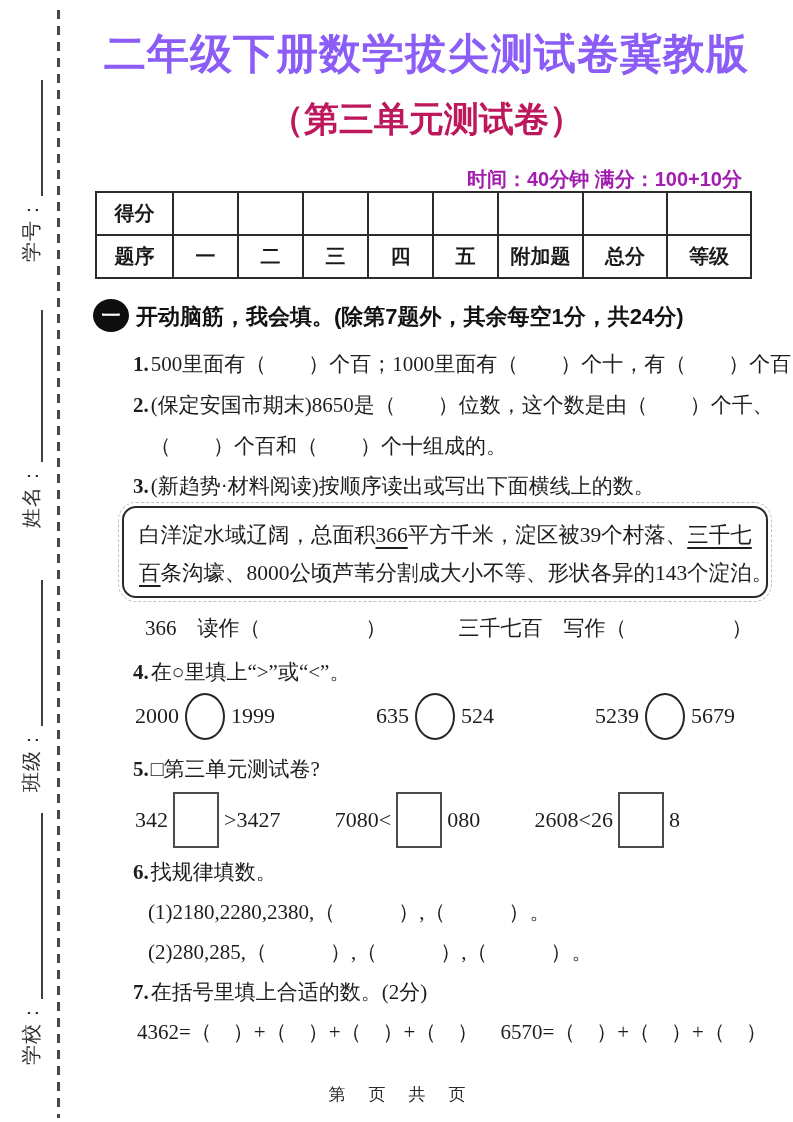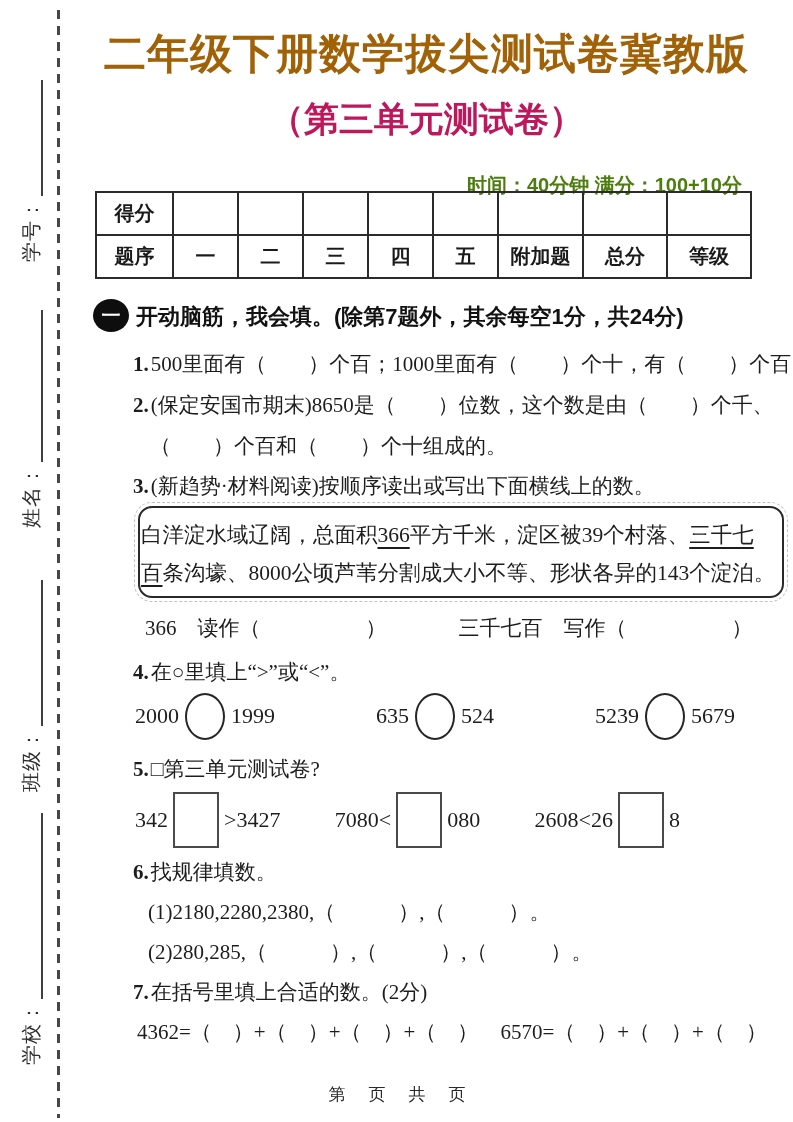--- a/index.html
+++ b/index.html
@@ -27,31 +27,31 @@
     flex:0 0 auto;font-size:20px;color:#2e2e2e;letter-spacing:1px;
     font-family:"Liberation Serif","DejaVu Serif",serif;
   }
   .side-line{
     flex:1 1 auto;border-bottom:2px solid #3f3f3f;height:0;
     align-self:flex-end;margin-bottom:9px;margin-left:3px;
   }
   .title{
     position:absolute;top:26px;left:70px;right:10px;text-align:center;
     font-family:"Liberation Sans","DejaVu Sans",sans-serif;
-    font-size:42px;font-weight:800;letter-spacing:1px;color:#a16207;white-space:nowrap;
+    font-size:42px;font-weight:800;letter-spacing:1px;color:#8b5cf6;white-space:nowrap;
   }
   .subtitle{
     position:absolute;top:96px;left:70px;right:10px;text-align:center;
     font-family:"Liberation Sans","DejaVu Sans",sans-serif;
     font-size:35px;font-weight:800;color:#be185d;white-space:nowrap;
   }
   .meta{
-    position:absolute;top:172px;right:51px;
-    font-family:"Liberation Sans","DejaVu Sans",sans-serif;
-    font-size:20px;font-weight:600;color:#4d7c0f;white-space:nowrap;
+    position:absolute;top:166px;right:51px;
+    font-family:"Liberation Sans","DejaVu Sans",sans-serif;
+    font-size:20px;font-weight:600;color:#a21caf;white-space:nowrap;
   }
   table.score{
     position:absolute;left:95px;top:191px;width:655px;
     border-collapse:collapse;table-layout:fixed;
   }
   table.score td{
     border:2px solid #2b2b2b;height:41px;text-align:center;vertical-align:middle;
     font-size:20px;font-weight:600;color:#1a1a1a;padding:0;
   }
   .badge{
@@ -64,21 +64,21 @@
     position:absolute;left:136px;top:302px;
     font-family:"Liberation Sans","DejaVu Sans",sans-serif;
     font-size:22px;font-weight:700;color:#121212;white-space:nowrap;
   }
   .q{position:absolute;font-size:21px;white-space:nowrap;color:#1d1d1d;}
   .q .qn{font-weight:700;margin-right:2px;}
   .passage-box{
     position:absolute;left:122px;top:506px;width:646px;height:92px;
     border:2px solid #2a2a2a;border-radius:14px;
     outline:1px dashed #c2c2c2;outline-offset:3px;
-    padding:8px 1px;box-sizing:border-box;margin-left:16px;
+    padding:8px 15px;box-sizing:border-box;
   }
   .p-line{font-size:21.5px;line-height:38px;white-space:nowrap;}
   .p-line .u{text-decoration:underline;text-underline-offset:5px;text-decoration-thickness:2px;}
   .cmp-row{
     position:absolute;left:135px;top:690px;width:600px;height:52px;
     display:flex;justify-content:space-between;align-items:center;font-size:22px;gap:29px;
   }
   .pair{display:flex;align-items:center;}
   .circle{
     display:inline-block;width:40px;height:47px;margin:0 6px;

